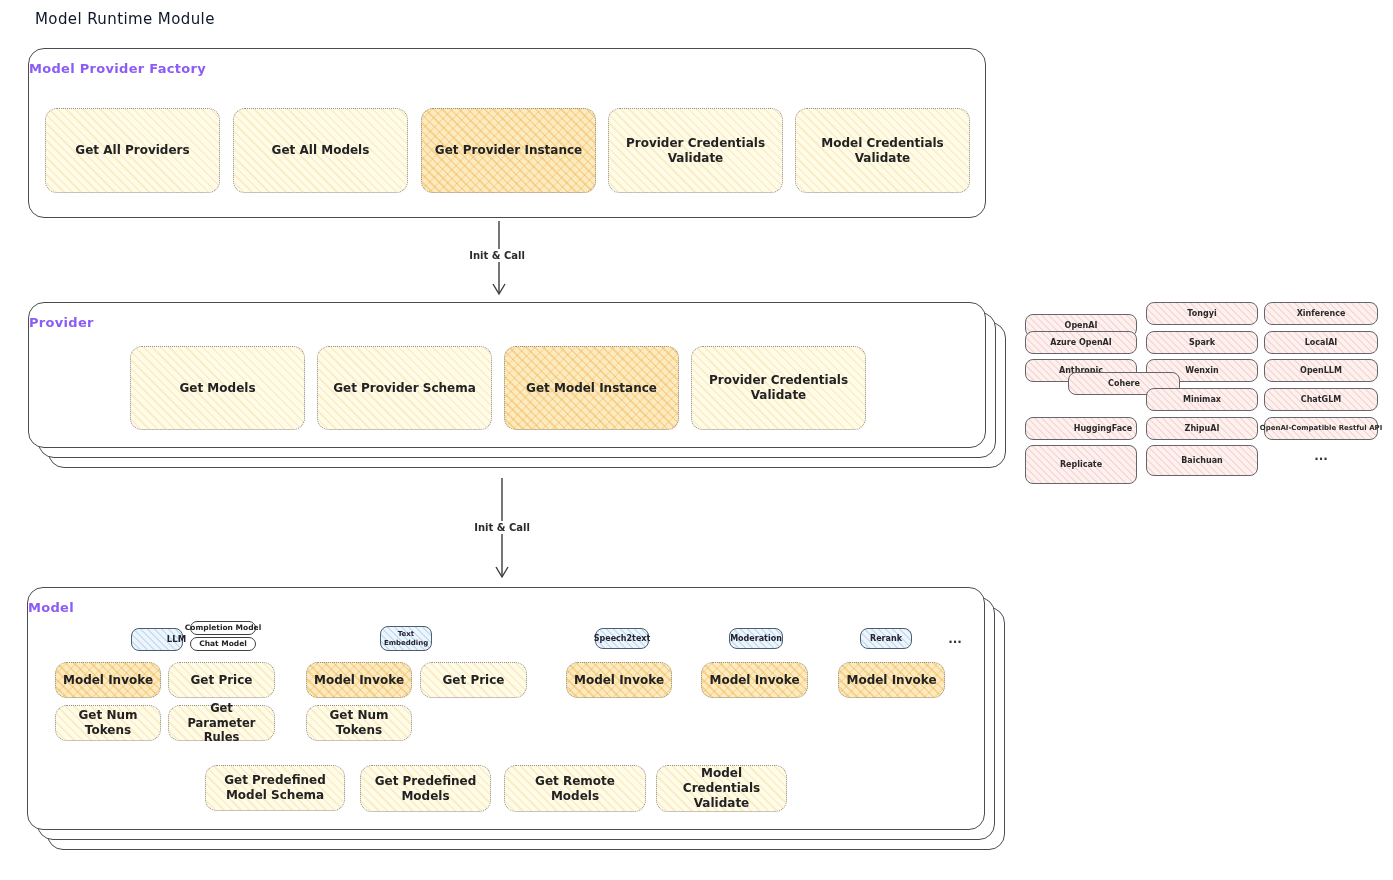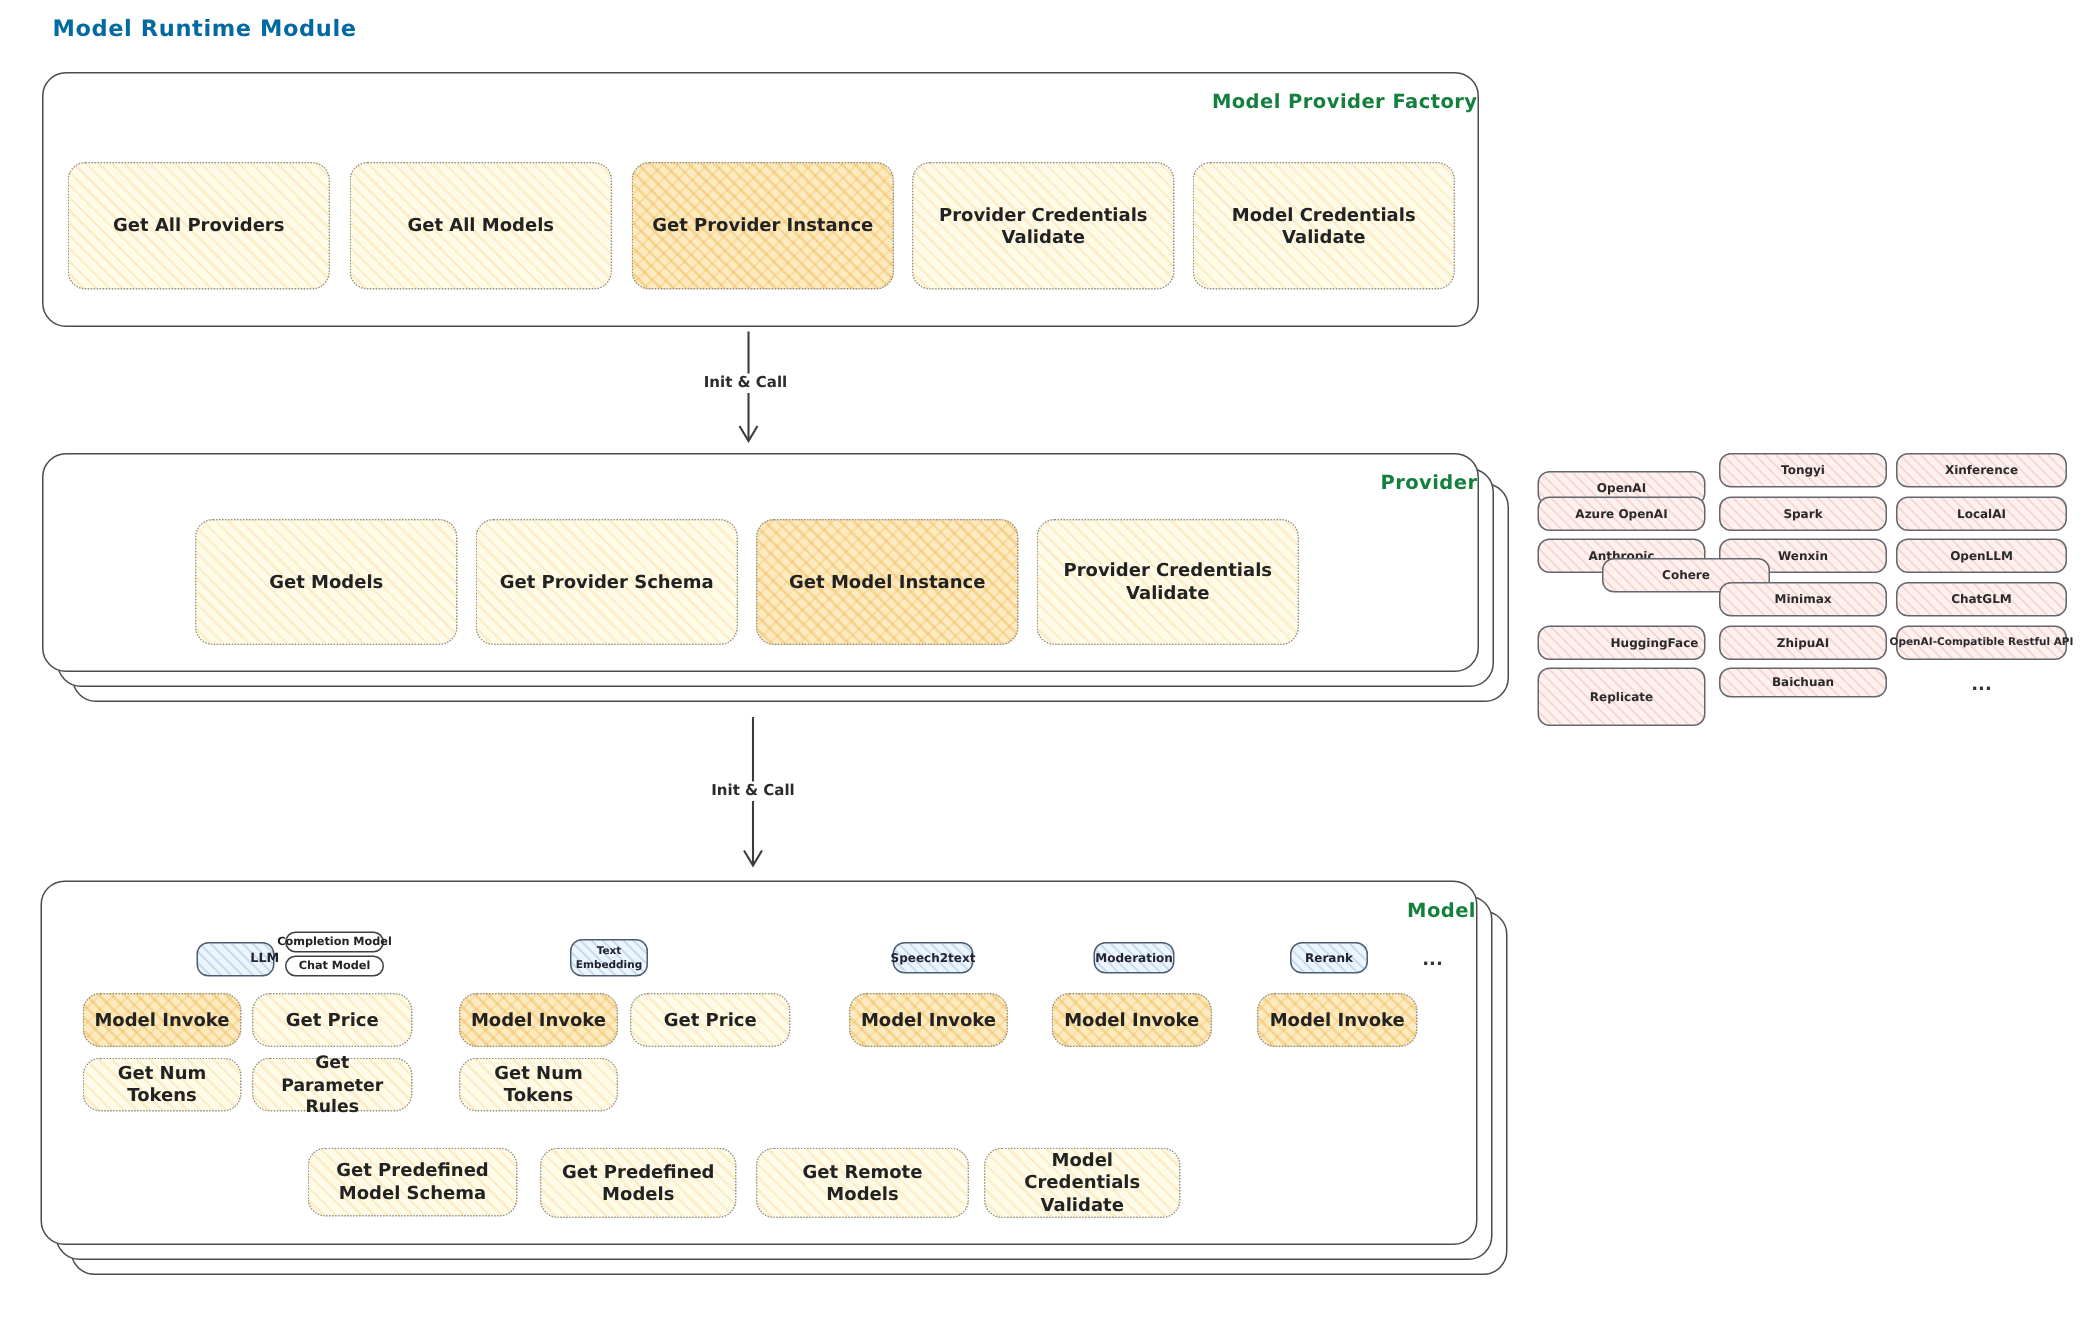--- a/index.html
+++ b/index.html
@@ -14,21 +14,21 @@
     display:flex;align-items:center;justify-content:center;
     text-align:center;line-height:1.25;
   }
   .frame{
     background:#ffffff;
     border:1.4px solid #494c51;
     border-radius:16px;
   }
   .frame-title{
     position:absolute;left:0;right:0;top:12px;
-    text-align:right;font-size:13px;font-weight:600;color:#15803d;
+    text-align:left;font-size:13px;font-weight:600;color:#8b5cf6;
     letter-spacing:.3px;
   }
   .btn{
     border:1.6px dotted #8f8f8f;
     border-radius:12px;
     font-size:12px;font-weight:600;color:#222;
     padding:2px 6px;
   }
   .hatch-yellow{
     background-color:#fffbe9;
@@ -60,21 +60,21 @@
     background:#ffffff;
     font-size:7.5px;font-weight:600;color:#222;white-space:nowrap;
   }
   .arrow-label{
     position:absolute;transform:translateX(-50%);
     background:#ffffff;padding:1px 5px;
     font-size:10px;font-weight:600;color:#2b2b2b;white-space:nowrap;
   }
   .page-title{
     position:absolute;left:35px;top:10px;
-    font-size:15px;font-weight:700;color:#0369a1;letter-spacing:.4px;
+    font-size:15px;font-weight:400;color:#0f172a;letter-spacing:.4px;
   }
   .dots{font-size:12px;font-weight:700;color:#333;}
   svg{position:absolute;overflow:visible;}
 </style>
 </head>
 <body>
 
 <div class="page-title">Model Runtime Module</div>
 
 <div class="abs frame" style="left:28px;top:48px;width:958px;height:170px;">
@@ -111,21 +111,21 @@
 <div class="node chip-pink" style="left:1025px;top:359px;width:112px;height:23px;">Anthropic</div>
 <div class="node chip-pink" style="left:1146px;top:359px;width:112px;height:23px;">Wenxin</div>
 <div class="node chip-pink" style="left:1264px;top:359px;width:114px;height:23px;">OpenLLM</div>
 <div class="node chip-pink" style="left:1025px;top:372px;width:112px;height:23px;margin-left:43px;">Cohere</div>
 <div class="node chip-pink" style="left:1146px;top:388px;width:112px;height:23px;">Minimax</div>
 <div class="node chip-pink" style="left:1264px;top:388px;width:114px;height:23px;">ChatGLM</div>
 <div class="node chip-pink" style="left:1025px;top:417px;width:112px;height:23px;padding-left:44px;">HuggingFace</div>
 <div class="node chip-pink" style="left:1146px;top:417px;width:112px;height:23px;">ZhipuAI</div>
 <div class="node chip-pink" style="left:1264px;top:417px;width:114px;height:23px;font-size:7px;">OpenAI-Compatible Restful API</div>
 <div class="node chip-pink" style="left:1025px;top:445px;width:112px;height:39px;">Replicate</div>
-<div class="node chip-pink" style="left:1146px;top:445px;width:112px;height:20px;">Baichuan</div>
+<div class="node chip-pink" style="left:1146px;top:445px;width:112px;height:31px;">Baichuan</div>
 <div class="node dots" style="left:1264px;top:445px;width:114px;height:23px;">...</div>
 
 <svg style="left:492px;top:478px;" width="20" height="104">
   <line x1="10" y1="0" x2="10" y2="98" stroke="#3c3c3c" stroke-width="1.4"></line>
   <path d="M4 89 L10 99 L16 89" fill="none" stroke="#3c3c3c" stroke-width="1.4"></path>
 </svg>
 <div class="arrow-label" style="left:502px;top:521px;">Init &amp; Call</div>
 
 <div class="abs frame" style="left:47px;top:607px;width:958px;height:243px;"></div>
 <div class="abs frame" style="left:37px;top:597px;width:958px;height:243px;"></div>

